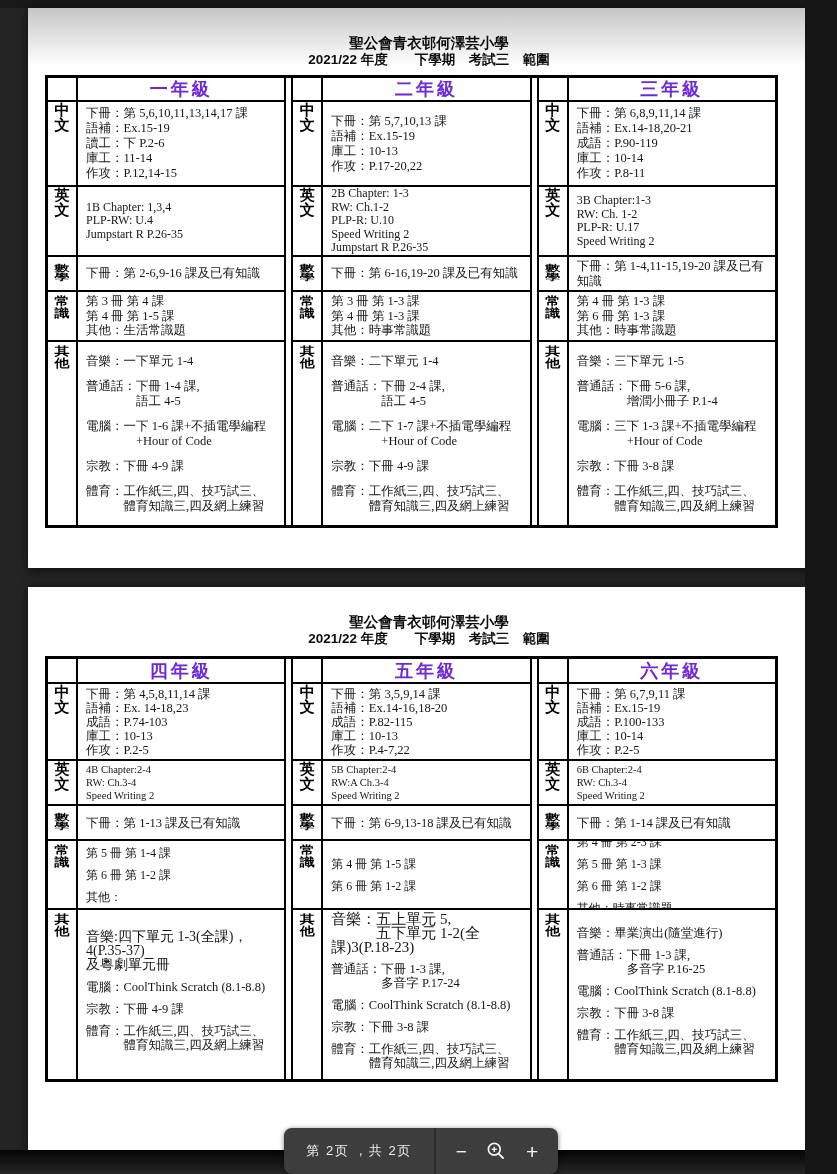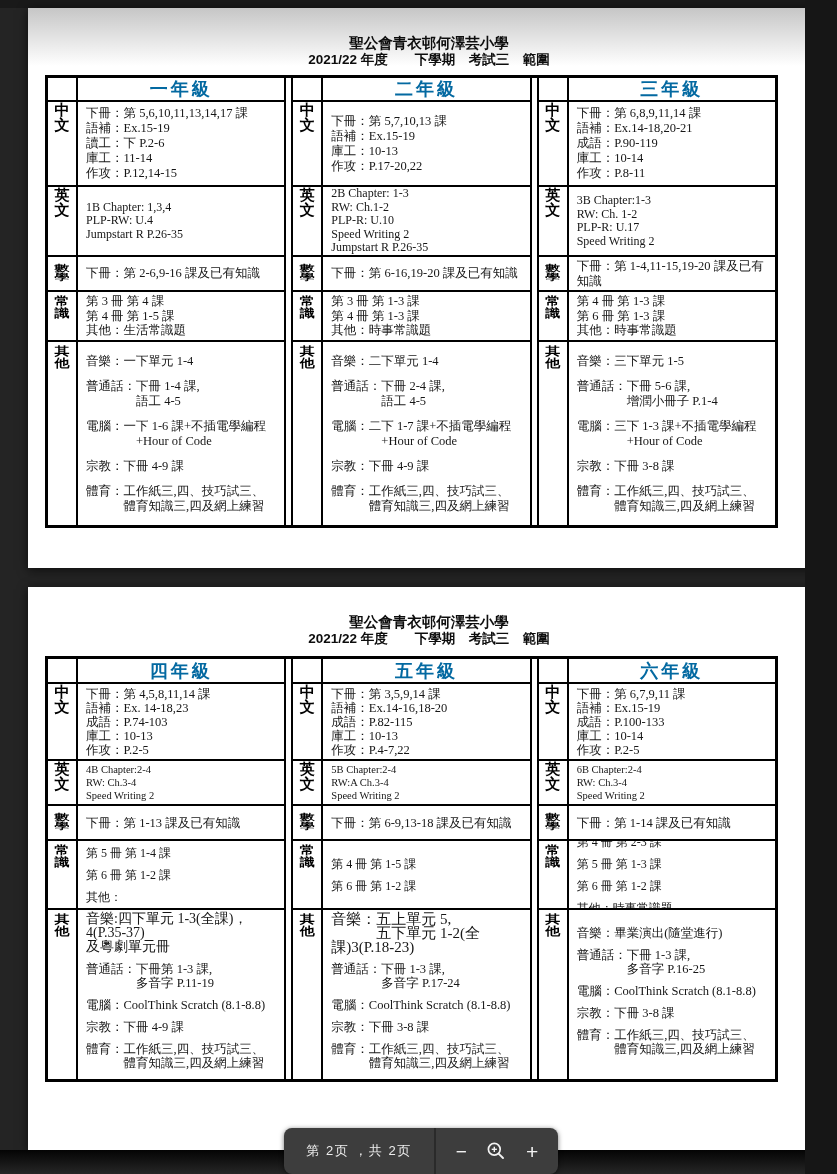--- a/index.html
+++ b/index.html
@@ -27,21 +27,21 @@
 
   .cell { min-width:0; min-height:0; overflow:hidden; }
   .bb  { border-bottom:2px solid #000; }
   .lab { display:flex; align-items:flex-start; justify-content:center; border-right:2px solid #000; }
   .vlab { display:block; width:1em; text-align:center; word-break:break-all;
           font:bold 15px/15px "Liberation Sans",sans-serif; color:#000; }
   .sq  { transform:scaleY(.60); }
   .sqm { transform:scaleY(.78); }
 
   .ghead { display:flex; align-items:center; justify-content:center; }
-  .ghead span { font:bold 18px "Liberation Sans",sans-serif; letter-spacing:3px; color:#0369a1; }
+  .ghead span { font:bold 18px "Liberation Sans",sans-serif; letter-spacing:3px; color:#6d28d9; }
 
   .con { display:flex; flex-direction:column; justify-content:center; padding:2px 4px 2px 8px; }
   .txt { white-space:pre-wrap; font-size:12.5px; line-height:15px; color:#161616; }
   .eng { font-size:12px; line-height:13.5px; }
   .gst { line-height:14.5px; }
   .para { margin:0 0 10px; white-space:pre-wrap; font-size:12.5px; line-height:15px; color:#161616; }
   .para:last-child { margin-bottom:0; }
 
   .p2t .txt  { line-height:14px; }
   .p2t .eng  { font-size:10.5px; line-height:13px; }
@@ -355,22 +355,20 @@
 第 6 冊 第 1-2 課
 其他：時事常識題</div>
         </div>
 
       <div class="cell lab">
           <span class="vlab sqm">其他</span>
         </div>
       <div class="cell con">
         <p class="para sm">音樂:四下單元 1-3(全課)，4(P.35-37)
 及粵劇單元冊</p>
-        <p class="para">普通話：下冊第 1-3 課,
-　　　　多音字 P.11-19</p>
         <p class="para">電腦：CoolThink Scratch (8.1-8.8)</p>
         <p class="para">宗教：下冊 4-9 課</p>
         <p class="para">體育：工作紙三,四、技巧試三、
 　　　體育知識三,四及網上練習</p>
       </div>
       <div class="cell lab">
           <span class="vlab sqm">其他</span>
         </div>
       <div class="cell con">
         <p class="para sm2">音樂：五上單元 5,

